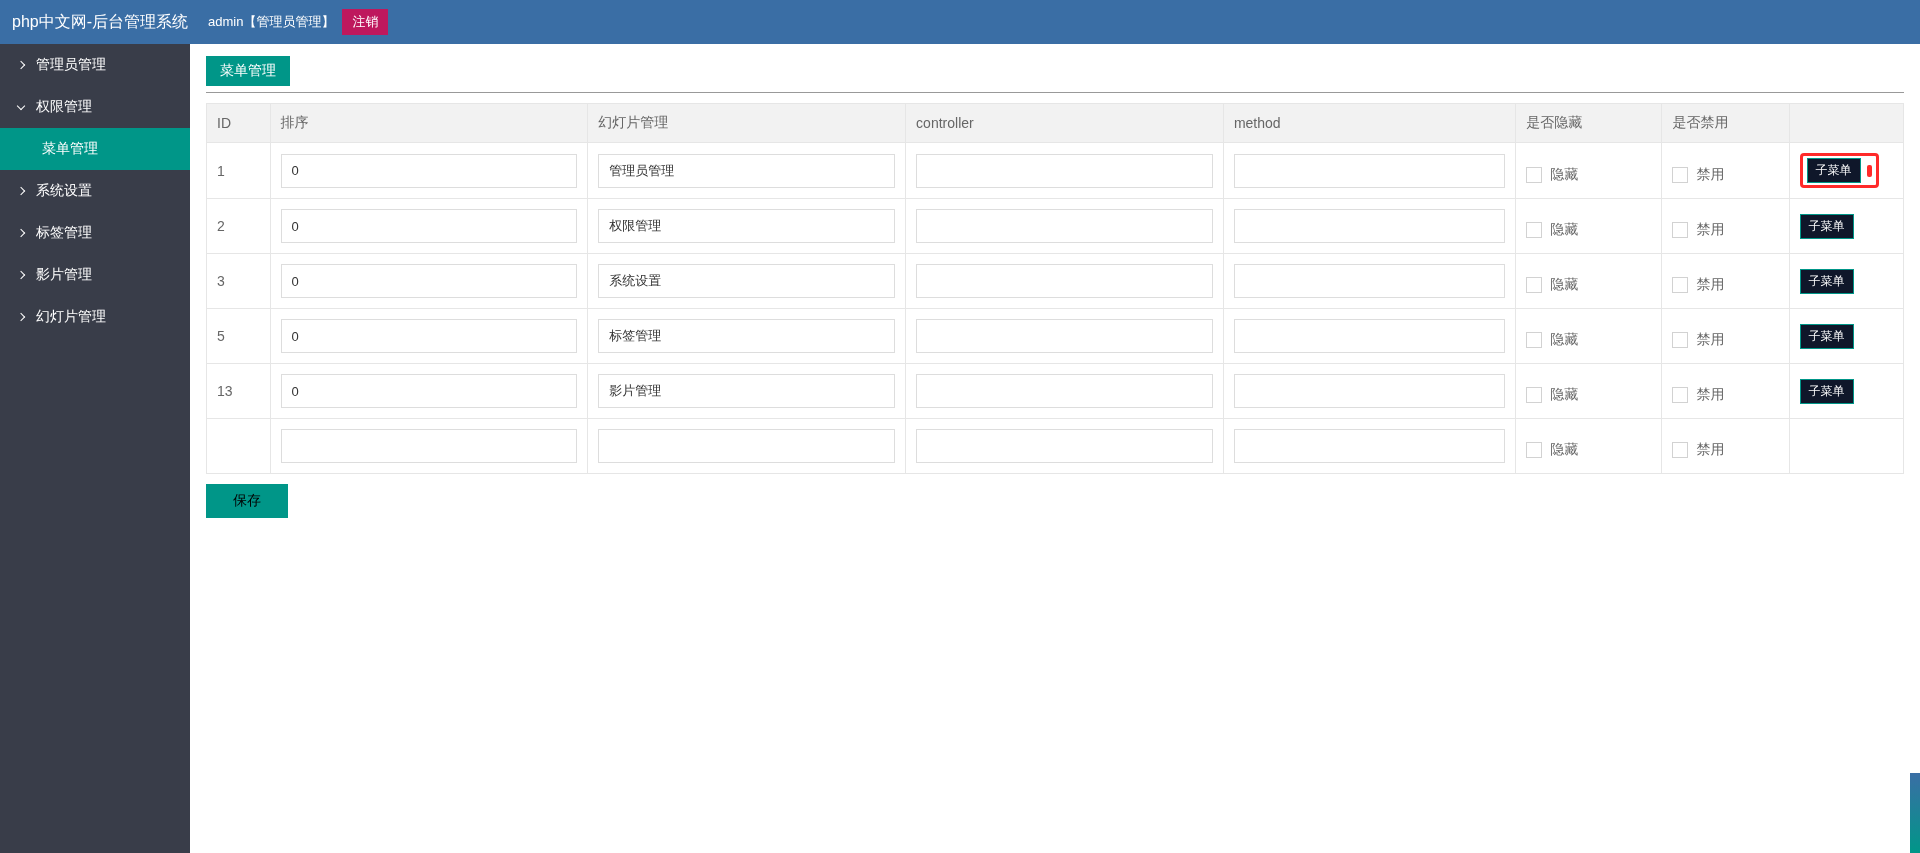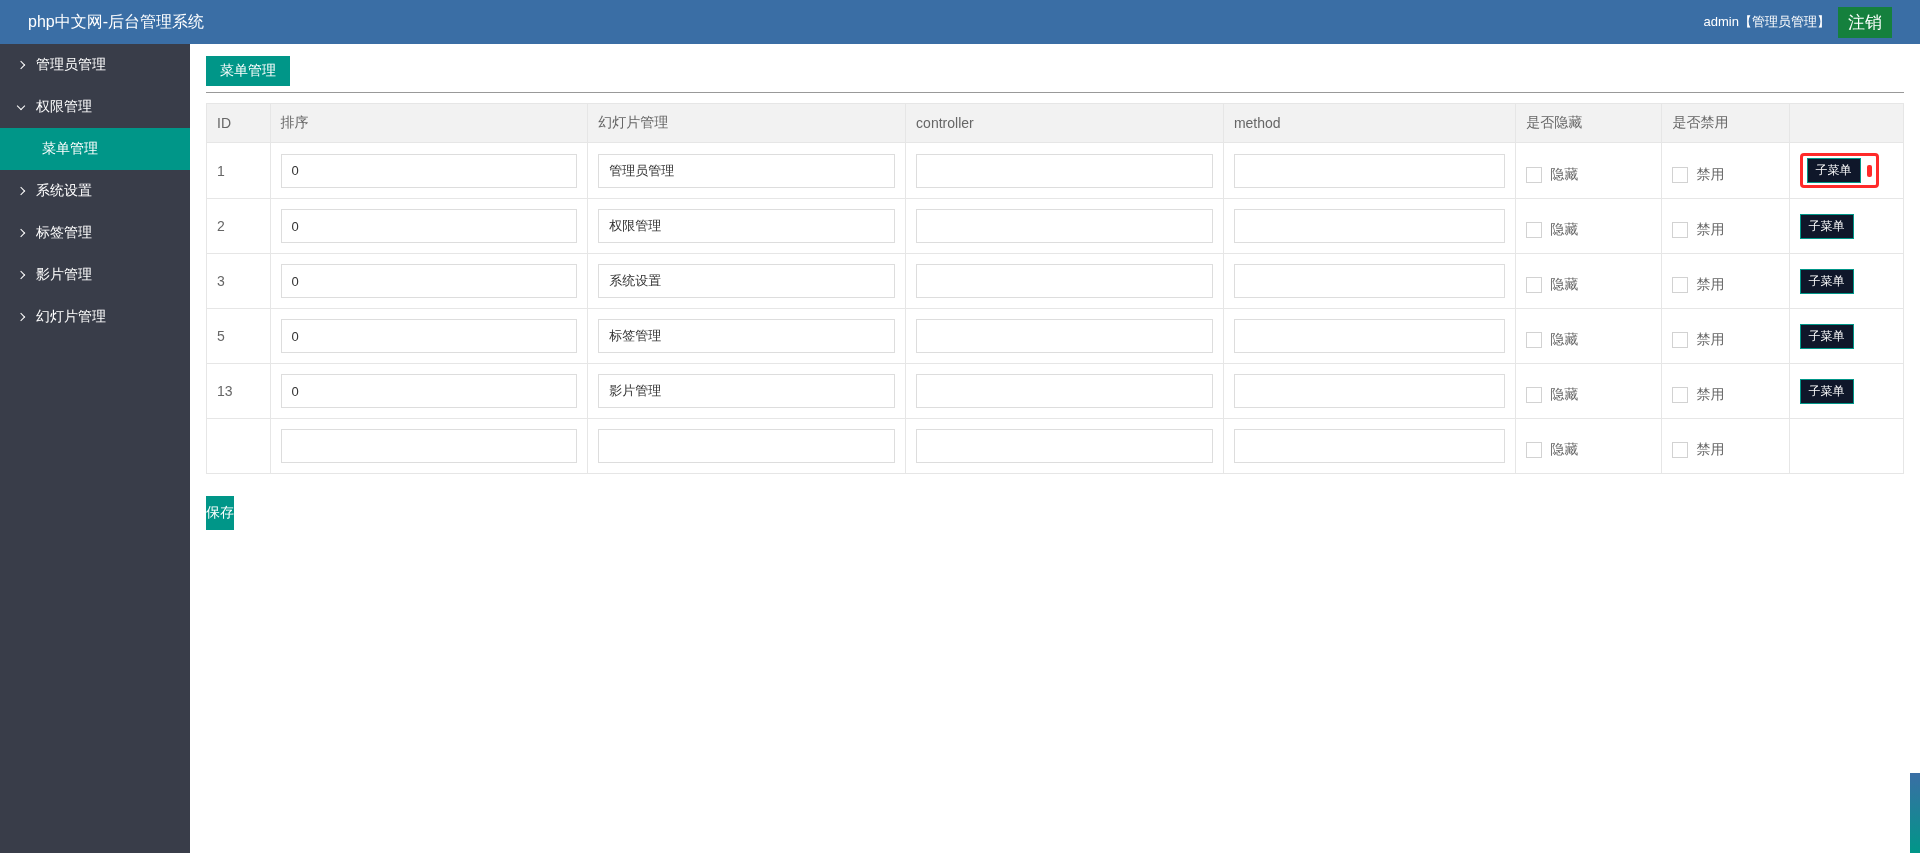--- a/index.html
+++ b/index.html
@@ -4,31 +4,32 @@
 <style>
 * { margin: 0; padding: 0; box-sizing: border-box; }
 body { font-family: "Microsoft YaHei", Arial, sans-serif; font-size: 14px; background: #fff; }
 
 .header {
   background: #3a6ea5;
   color: #fff;
   height: 44px;
   display: flex;
   align-items: center;
-  justify-content: space-between;
-  padding: 0 28px;
+  justify-content: flex-start;
+  padding: 0 12px;
+  gap: 20px;
 }
 .header-title { font-size: 16px; }
 .header-right { display: flex; align-items: center; gap: 8px; font-size: 13px; }
 .logout-btn {
-  background: #15803d;
+  background: #be185d;
   color: #fff;
   border: none;
   padding: 4px 10px;
-  font-size: 17px;
+  font-size: 13px;
   cursor: pointer;
 }
 
 .layout { display: flex; height: calc(100vh - 44px); }
 .sidebar {
   width: 190px;
   background: #393d49;
   color: #c2c2c2;
   flex-shrink: 0;
 }
@@ -104,25 +105,25 @@
 .btn-sub {
   background: #0f172a;
   color: #fff;
   border: 1px solid #009688;
   padding: 3px 8px;
   font-size: 12px;
   cursor: pointer;
 }
 .save-btn {
   background: #009688;
-  color: #ffffff;
+  color: #000000;
   border: none;
-  padding: 8px 0;
+  padding: 8px 27px;
   font-size: 14px;
-  margin-top: 22px;
+  margin-top: 10px;
   cursor: pointer;
 }
 .highlight-box {
   border: 3px solid #ff2a2a;
   border-radius: 4px;
   padding: 2px 4px;
   display: inline-flex;
   align-items: center;
   gap: 6px;
 }

